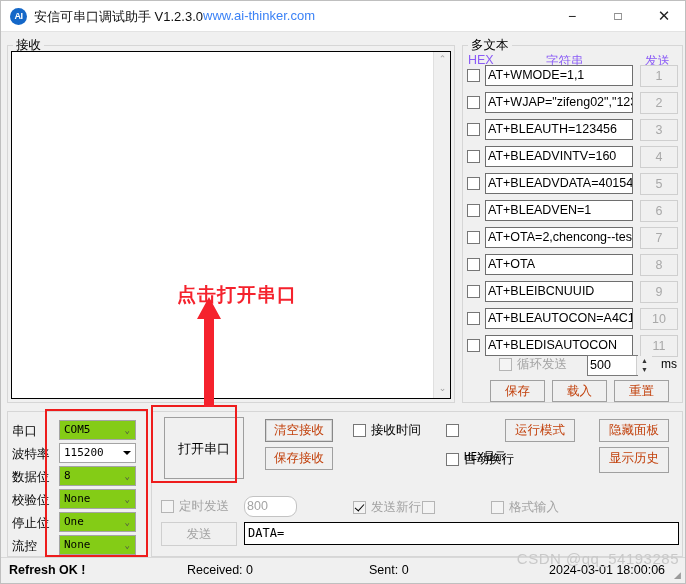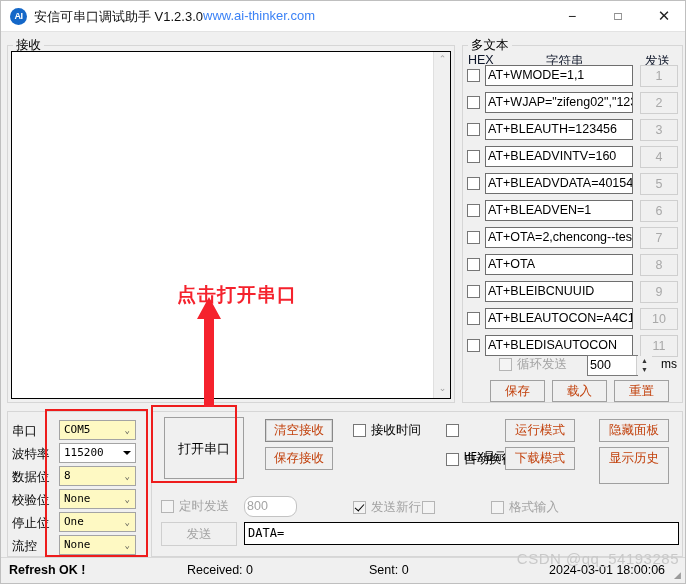--- a/index.html
+++ b/index.html
@@ -127,21 +127,21 @@
   .sb-arrow.up { top: 0; }
   .sb-arrow.down { bottom: 0; }
 
   
   #multi-group { left: 461px; top: 44px; width: 221px; height: 358px; }
   #multi-label { left: 467px; top: 36px; }
   .mt-head {
     position: absolute;
     top: 52px;
     font-size: 12.5px;
-    color: #0f172a;
+    color: #8b5cf6;
   }
   #mt-head-hex { left: 467px; }
   #mt-head-str { left: 545px; }
   #mt-head-send { left: 644px; }
 
   .mt-row {
     position: absolute;
     left: 466px;
     height: 22px;
   }
@@ -249,21 +249,21 @@
     left: 11px;
     font-size: 12.5px;
     color: #000;
     white-space: nowrap;
   }
   .combo {
     position: absolute;
     left: 58px;
     width: 77px; height: 20px;
     border: 1px solid #a4a4a4;
-    background: #fef9c3;
+    background: #84cc16;
     box-sizing: border-box;
     font-family: "DejaVu Sans Mono", "Liberation Mono", monospace;
     font-size: 11px;
     color: #000;
     line-height: 18px;
     padding-left: 4px;
   }
   .combo.white { background: #ffffff; }
   .combo .chev {
     position: absolute;
@@ -502,23 +502,22 @@
   <div class="chk-wrap" style="left:445px; top:421px;">
     <div class="cb enabled"></div>
     <div class="txt mono">HEX显示</div>
   </div>
   <div class="chk-wrap" style="left:445px; top:450px;">
     <div class="cb enabled"></div>
     <div class="txt">自动换行</div>
   </div>
 
   <div class="btn" style="left:504px; top:418px; width:70px; height:23px; line-height:21px;">运行模式</div>
-  <div class="btn" style="left:504px; top:446px; width:70px; height:23px; line-height:21px;">下载模式</div>
   <div class="btn" style="left:598px; top:418px; width:70px; height:23px; line-height:21px;">隐藏面板</div>
-  <div class="btn" style="left:598px; top:446px; width:70px; height:37px; line-height:21px;">显示历史</div>
+  <div class="btn" style="left:598px; top:446px; width:70px; height:26px; line-height:21px;">显示历史</div>
 
   <div class="chk-wrap" style="left:160px; top:497px;">
     <div class="cb"></div>
     <div class="txt lbl-dis">定时发送</div>
   </div>
   <div class="spin" style="left:243px; top:495px; width:53px; color:#a3a3a3; border-color:#c3c3c3;border-radius:9px;">800</div>
   <div class="mono" style="position:absolute; left:302px; top:499px; color:#000;">ms/次</div>
 
   <div class="chk-wrap" style="left:352px; top:498px;">
     <div class="cb checked"></div>

